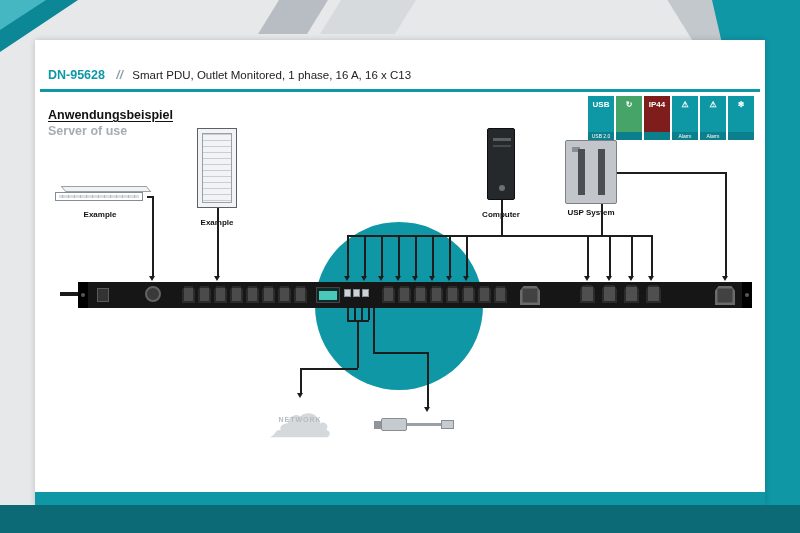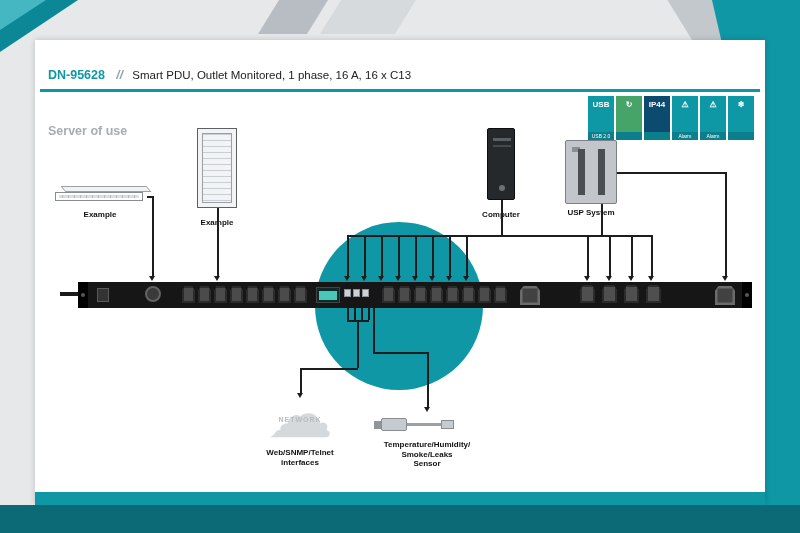--- a/index.html
+++ b/index.html
@@ -122,37 +122,38 @@
     <div class="badge-row">
       <div class="badge">
         <div class="glyph" style="background: rgb(14, 152, 166);">USB</div>
         <div class="blabel">USB 2.0</div>
       </div>
       <div class="badge">
         <div class="glyph" style="background: rgb(71, 164, 105);">↻</div>
         <div class="blabel"></div>
       </div>
       <div class="badge">
-        <div class="glyph" style="background: #0c4a6e;">IP44</div>
+        <div class="glyph" style="background: #7f1d1d;">IP44</div>
         <div class="blabel"></div>
       </div>
       <div class="badge">
         <div class="glyph" style="background: rgb(14, 152, 166);">⚠</div>
         <div class="blabel">Alarm</div>
       </div>
       <div class="badge">
         <div class="glyph" style="background: rgb(14, 152, 166);">⚠</div>
         <div class="blabel">Alarm</div>
       </div>
       <div class="badge">
         <div class="glyph" style="background: rgb(14, 152, 166);">❄</div>
         <div class="blabel"></div>
       </div>
     </div>
 
+    <div class="heading-de">Anwendungsbeispiel</div>
     <div class="heading-en">Server of use</div>
 
     <div class="big-circle"></div>
 
     <div class="switch-top"></div>
     <div class="switch-front"></div>
     <div class="dev-label" style="left:30px;top:170px;width:70px;">Example</div>
 
     <div class="server-body">
       <div class="server-slats"></div>
@@ -269,32 +270,23 @@
 
     <div class="ln-v" style="left:338px;top:268px;height:44px;"></div>
     <div class="ln-h" style="left:338px;top:312px;width:55px;"></div>
     <div class="ln-v" style="left:392px;top:312px;height:56px;"></div>
     <div class="arr" style="left:389px;top:367px;"></div>
 
     <div class="cloud-wrap">
       <div class="cloud-glyph">☁</div>
       <div class="cloud-text">NETWORK</div>
     </div>
-    <div class="cloud-caption">
-      <span style="display:block;">Web/SNMP/Telnet</span>
-      <span style="display:block;">interfaces</span>
-    </div>
 
     <div class="sensor-tip"></div>
     <div class="sensor-body"></div>
     <div class="sensor-cable"></div>
     <div class="sensor-plug"></div>
-    <div class="sensor-caption">
-      <span style="display:block;">Temperature/Humidity/</span>
-      <span style="display:block;">Smoke/Leaks</span>
-      <span style="display:block;">Sensor</span>
-    </div>
 
     <div class="card-teal-strip"></div>
   </div>
 
   <div class="footer-band"></div>
 </div>
 
 </body></html>

